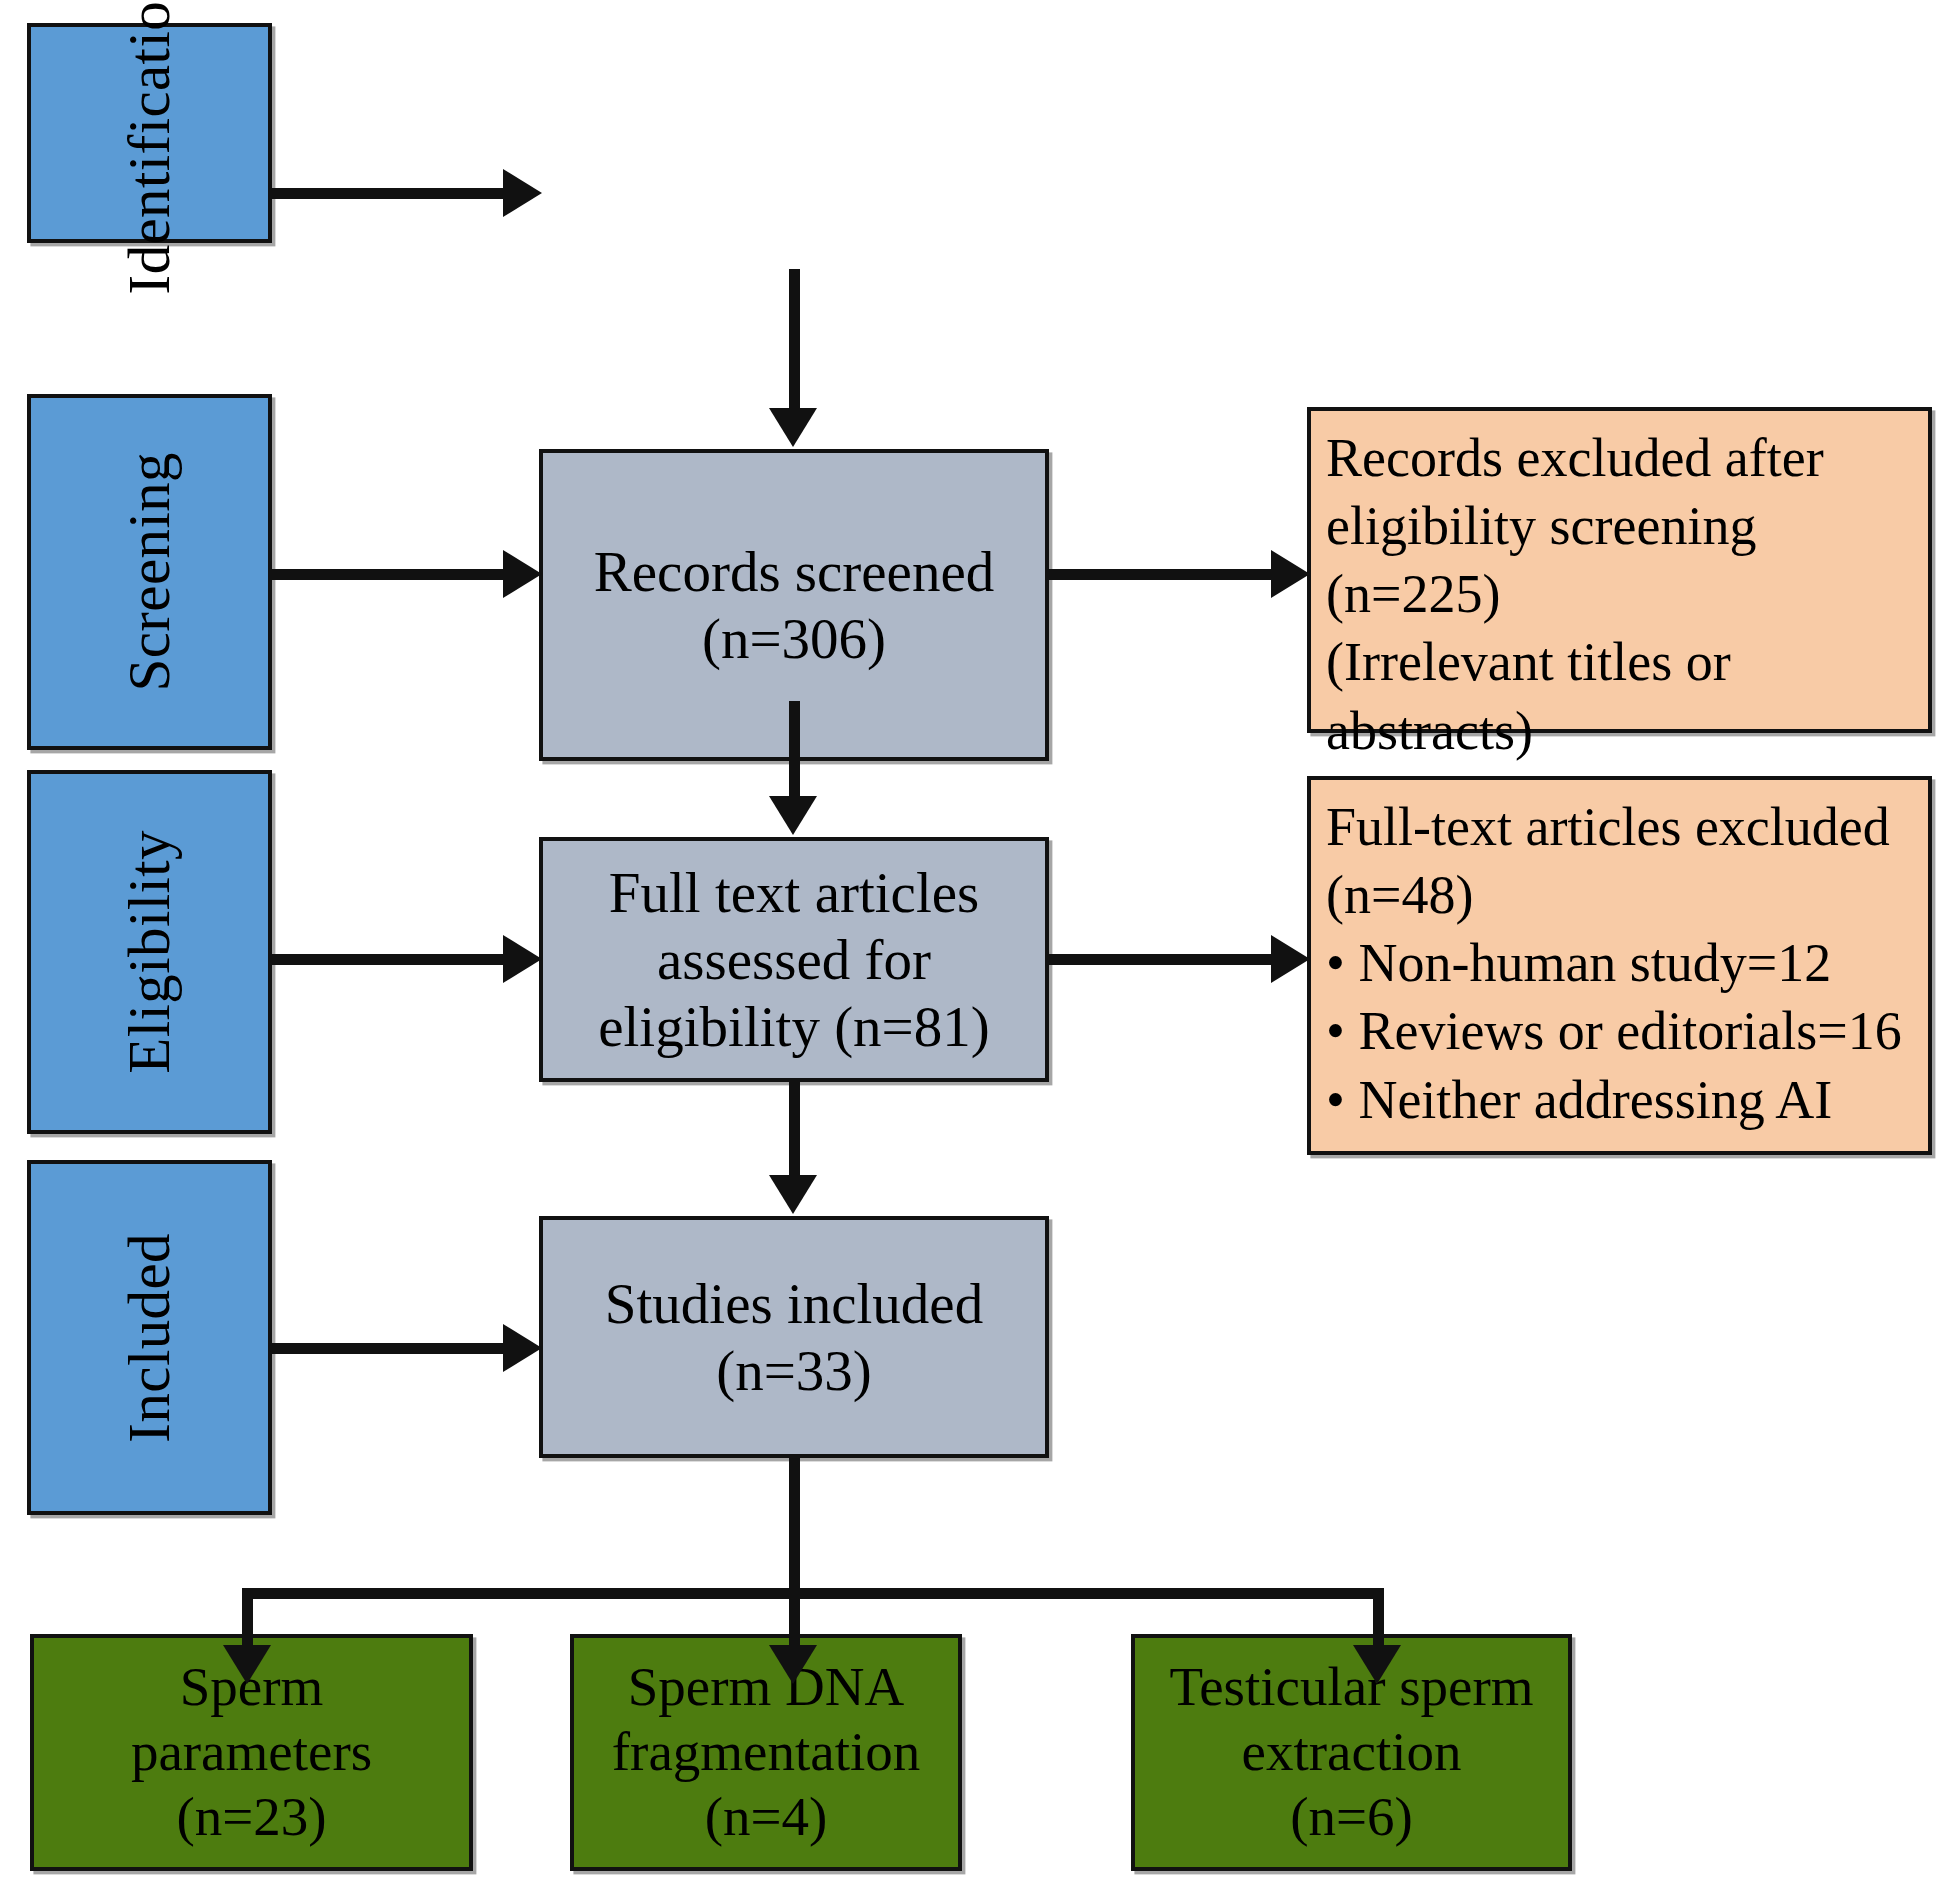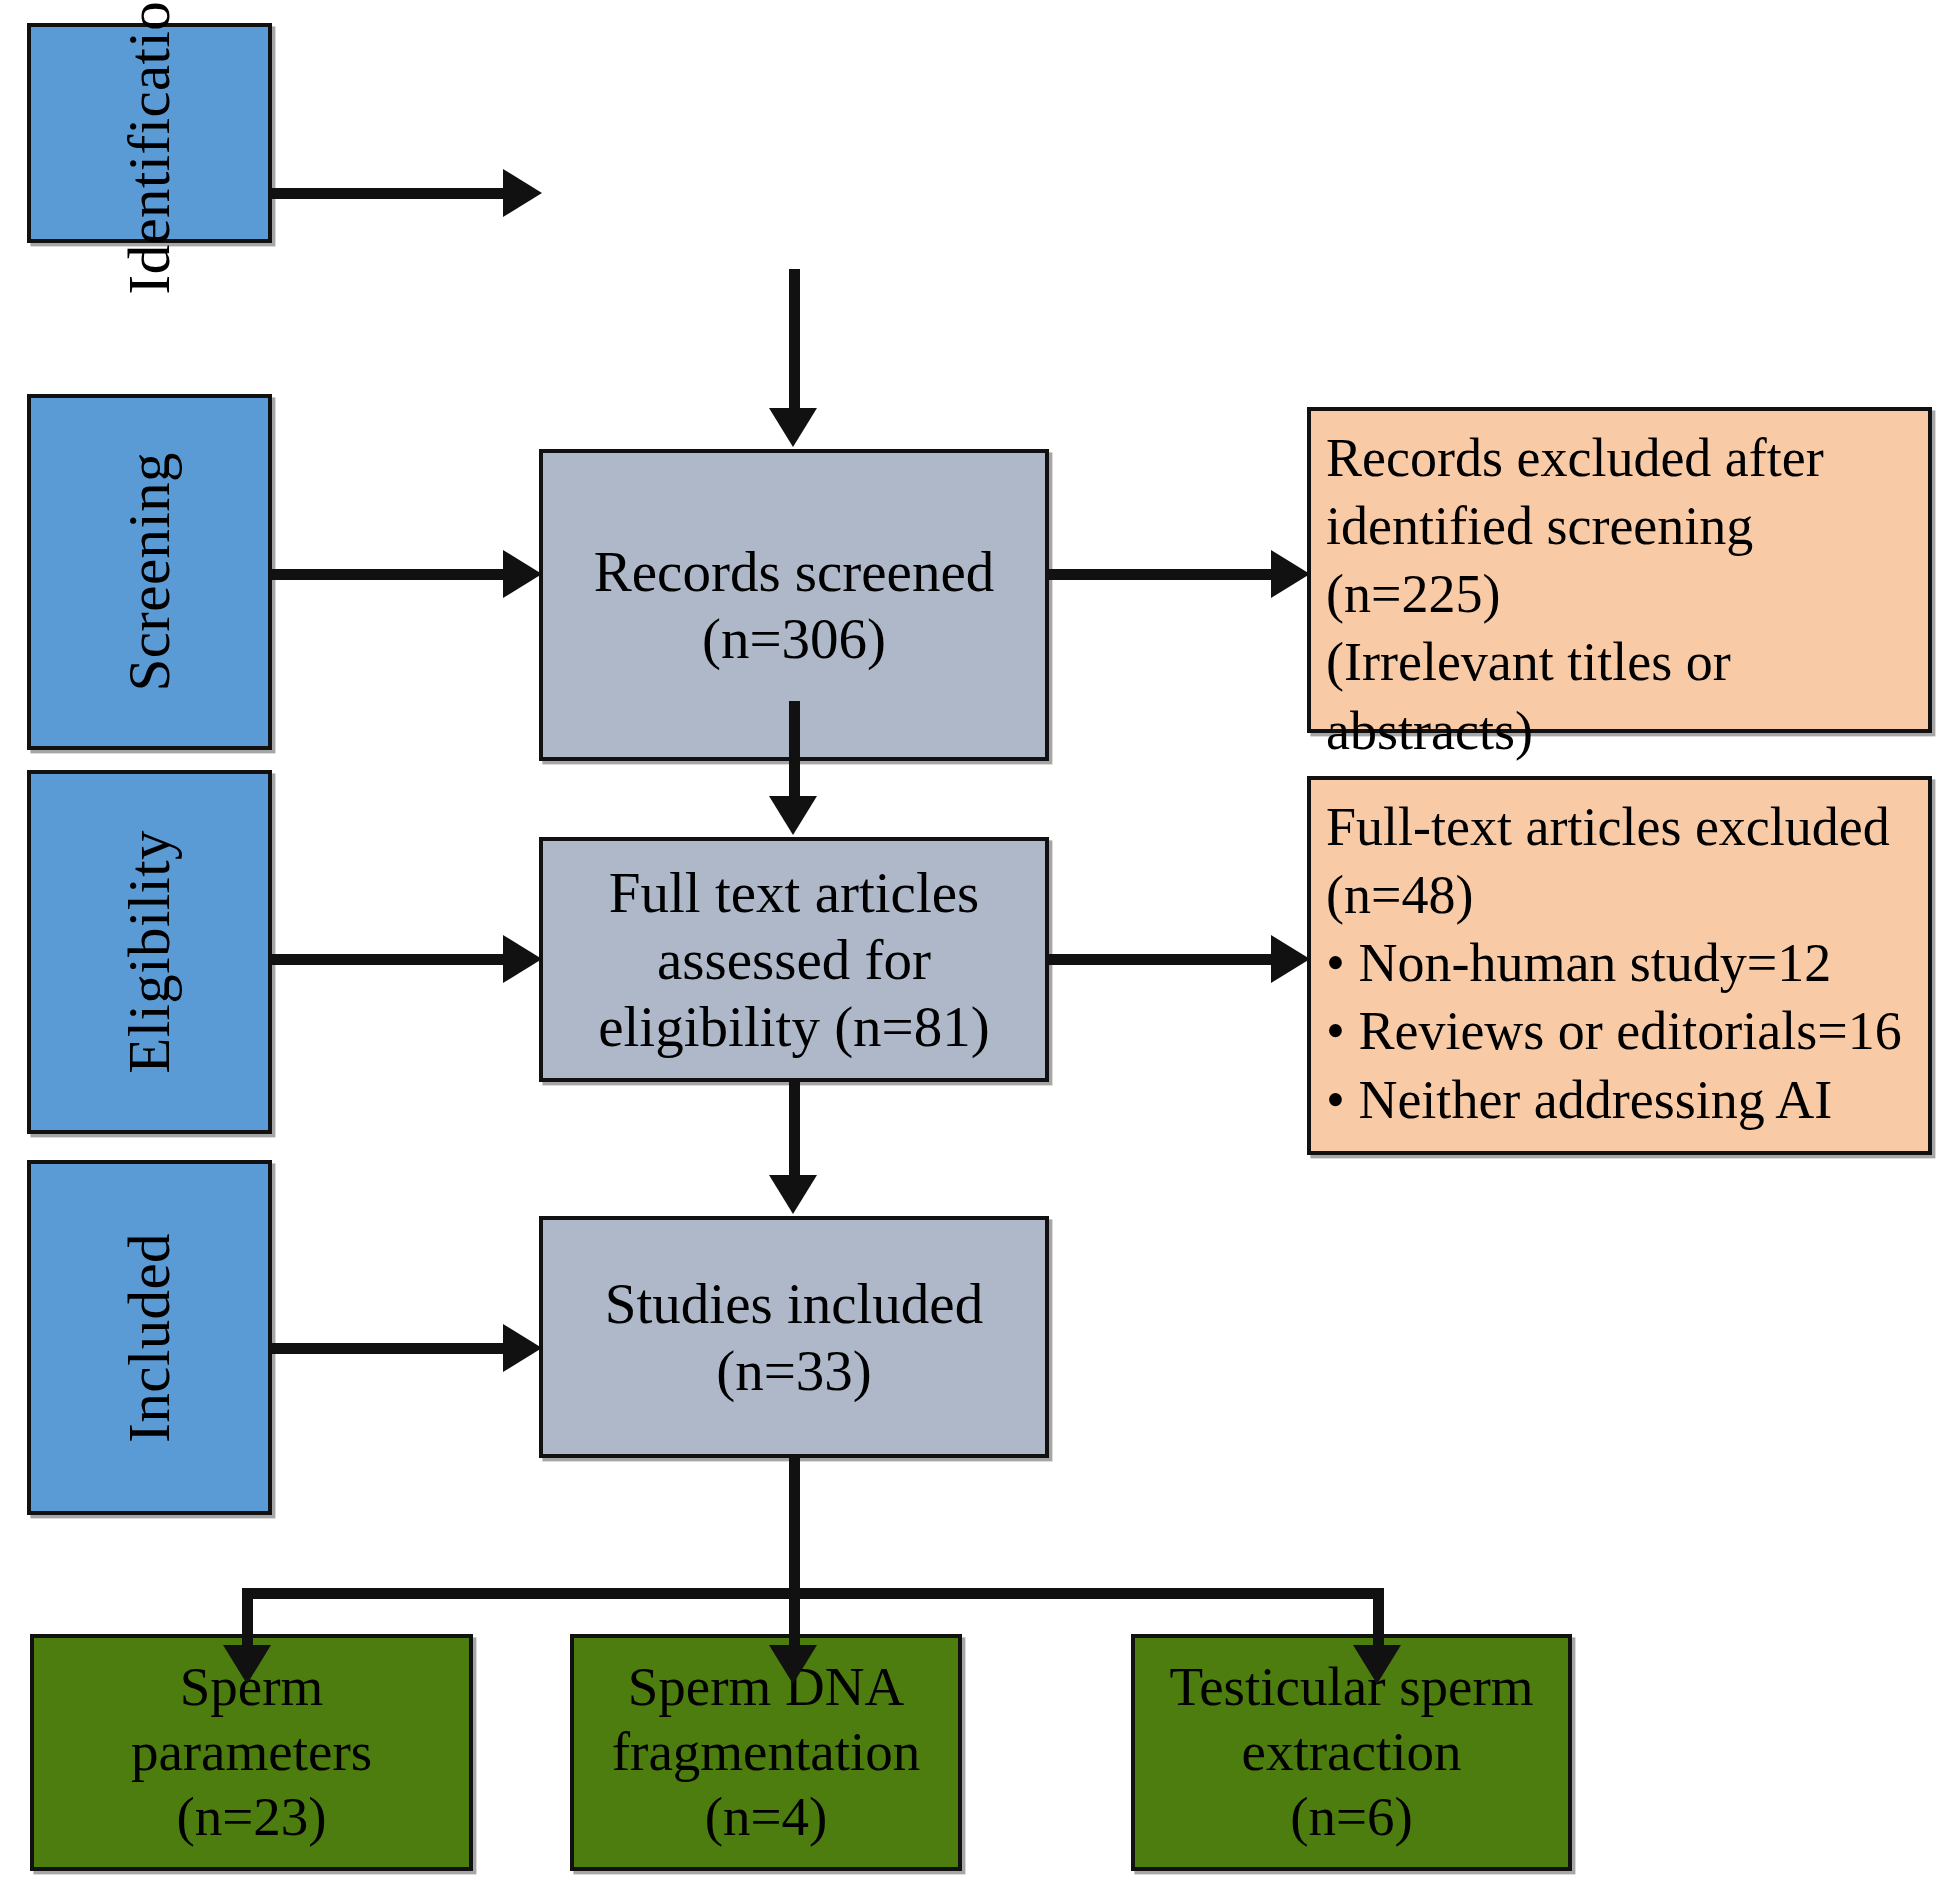--- a/index.html
+++ b/index.html
@@ -173,21 +173,21 @@
   <div class="box flow" id="flow-included">
     <span class="flow-text">
       <span>Studies included</span><br>
       <span>(n=33)</span>
     </span>
   </div>
 
   <div class="box exclude" id="exclude-screening">
     <span class="exclude-body">
       <span class="line">Records excluded after</span>
-      <span class="line">identified screening</span>
+      <span class="line">eligibility screening</span>
       <span class="line">(n=225)</span>
       <span class="line">(Irrelevant titles or</span>
       <span class="line">abstracts)</span>
     </span>
   </div>
 
   <div class="box exclude" id="exclude-fulltext">
     <span class="exclude-body">
       <span class="line">Full-text articles excluded</span>
       <span class="line">(n=48)</span>

